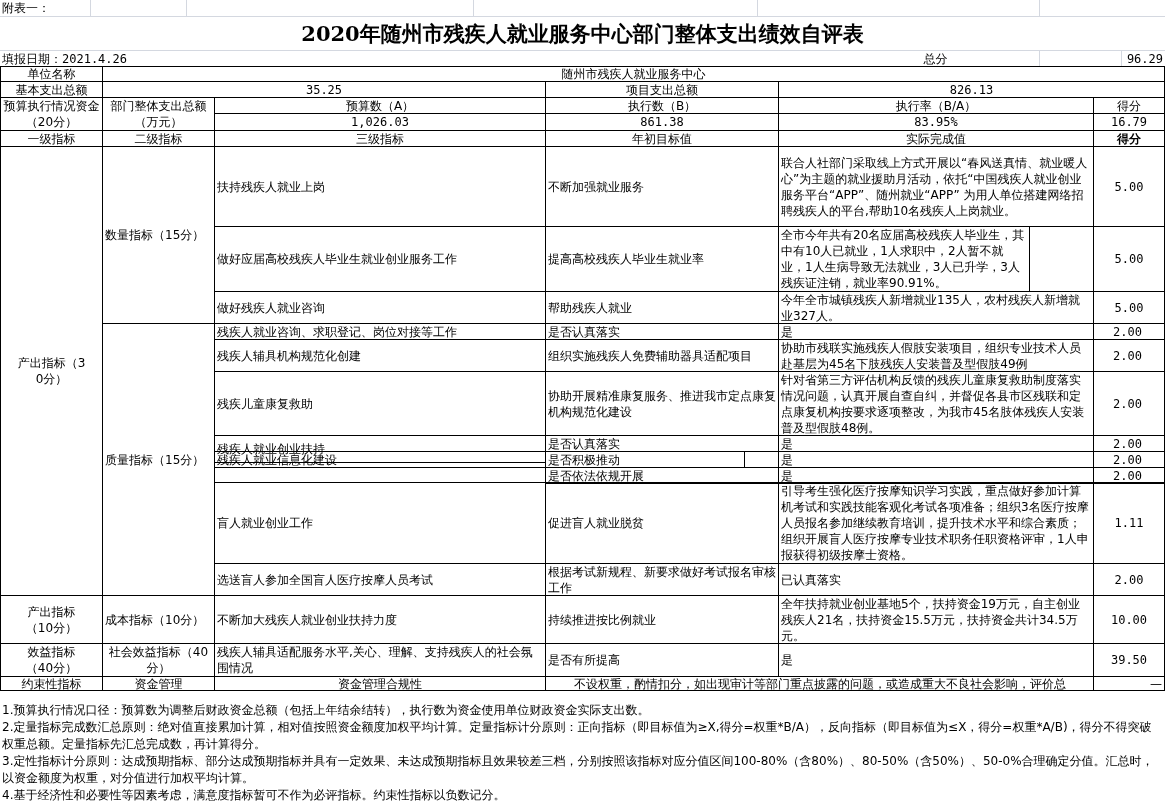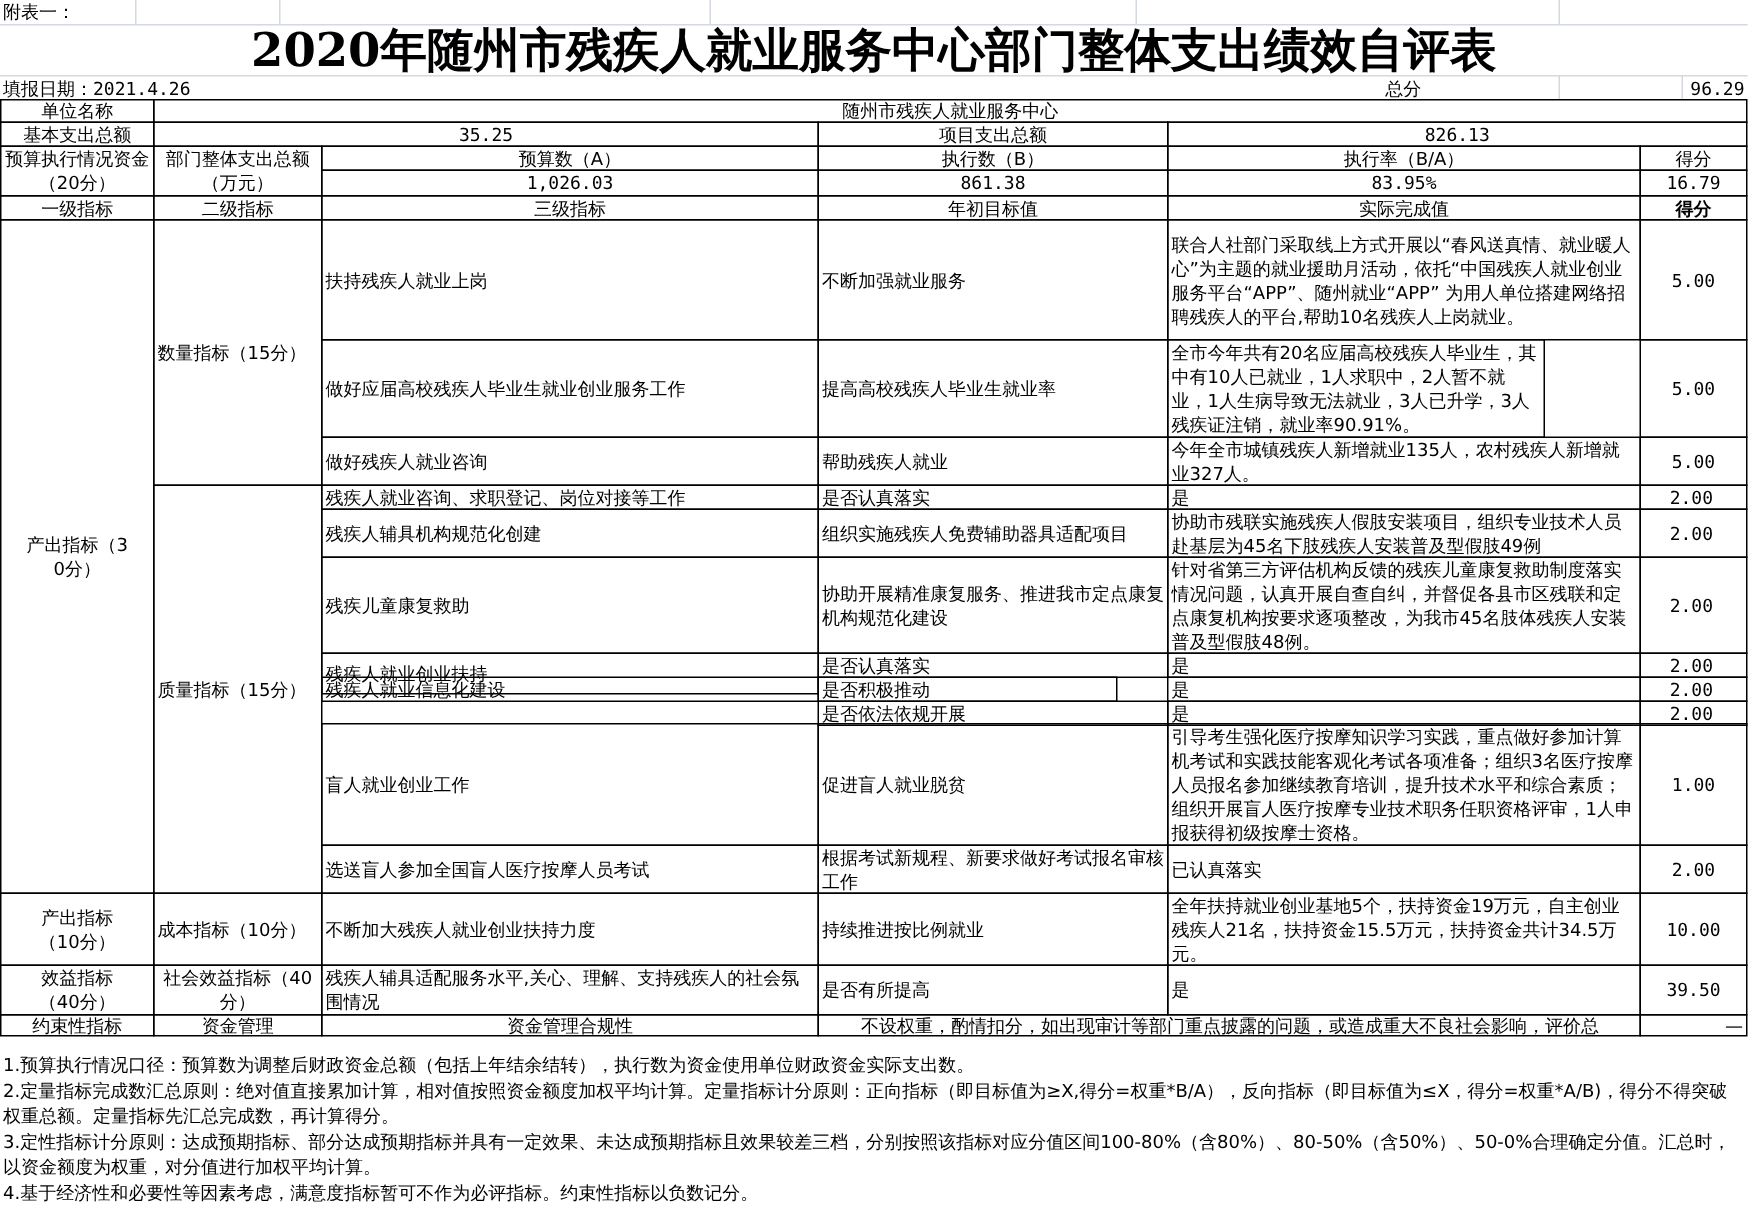--- a/index.html
+++ b/index.html
@@ -9,21 +9,21 @@
   .grid-line-h { position:absolute; left:0; width:1165px; height:1px; background:#d4d8e0; }
   .grid-line-v { position:absolute; top:0; width:1px; background:#d4d8e0; }
   .cell { position:absolute; box-sizing:border-box; overflow:hidden;
           display:flex; align-items:center; line-height:16px; padding:0 2px;
           font-size:12px; }
   .b { border:1px solid #000; }
   .center { justify-content:center; text-align:center; }
   .right { justify-content:flex-end; text-align:right; }
   .left { justify-content:flex-start; text-align:left; }
   .multi { white-space:normal; word-break:break-all; }
-  .title { font-family:"DejaVu Serif", serif; font-size:31px; font-weight:bold; justify-content:center; }
+  .title { font-family:"DejaVu Serif", serif; font-size:21px; font-weight:bold; justify-content:center; }
   .bold { font-weight:bold; }
   .notes { position:absolute; left:2px; top:702px; width:1160px; font-size:12px; line-height:17px; }
   .notes div { white-space:normal; }
   .mono { font-family:"DejaVu Sans Mono", monospace; font-size:12px; }
 </style>
 </head>
 <body>
 
 <div class="sheet">
 
@@ -115,21 +115,21 @@
   <div class="cell b left" style="left:778px;top:451px;width:316px;height:17px;">是</div>
   <div class="cell b right mono" style="left:1093px;top:451px;width:72px;height:17px;padding-right:22px;">2.00</div>
 
   <div class="cell b left" style="left:545px;top:467px;width:234px;height:17px;">是否依法依规开展</div>
   <div class="cell b left" style="left:778px;top:467px;width:316px;height:17px;">是</div>
   <div class="cell b right mono" style="left:1093px;top:467px;width:72px;height:17px;padding-right:22px;">2.00</div>
 
   <div class="cell b left" style="left:214px;top:482px;width:332px;height:82px;">盲人就业创业工作</div>
   <div class="cell b left" style="left:545px;top:482px;width:234px;height:82px;">促进盲人就业脱贫</div>
   <div class="cell b left multi" style="left:778px;top:482px;width:316px;height:82px;">引导考生强化医疗按摩知识学习实践，重点做好参加计算机考试和实践技能客观化考试各项准备；组织3名医疗按摩人员报名参加继续教育培训，提升技术水平和综合素质；组织开展盲人医疗按摩专业技术职务任职资格评审，1人申报获得初级按摩士资格。</div>
-  <div class="cell b center mono" style="left:1093px;top:482px;width:72px;height:82px;">1.00</div>
+  <div class="cell b center mono" style="left:1093px;top:482px;width:72px;height:82px;">1.11</div>
 
   <div class="cell b left" style="left:214px;top:563px;width:332px;height:33px;">选送盲人参加全国盲人医疗按摩人员考试</div>
   <div class="cell b left multi" style="left:545px;top:563px;width:234px;height:33px;">根据考试新规程、新要求做好考试报名审核工作</div>
   <div class="cell b left" style="left:778px;top:563px;width:316px;height:33px;">已认真落实</div>
   <div class="cell b center mono" style="left:1093px;top:563px;width:72px;height:33px;">2.00</div>
 
   <div class="cell b center multi" style="left:0;top:595px;width:103px;height:49px;padding:0 18px;">产出指标（10分）</div>
   <div class="cell b left" style="left:102px;top:595px;width:113px;height:49px;">成本指标（10分）</div>
   <div class="cell b left" style="left:214px;top:595px;width:332px;height:49px;">不断加大残疾人就业创业扶持力度</div>
   <div class="cell b left" style="left:545px;top:595px;width:234px;height:49px;">持续推进按比例就业</div>

